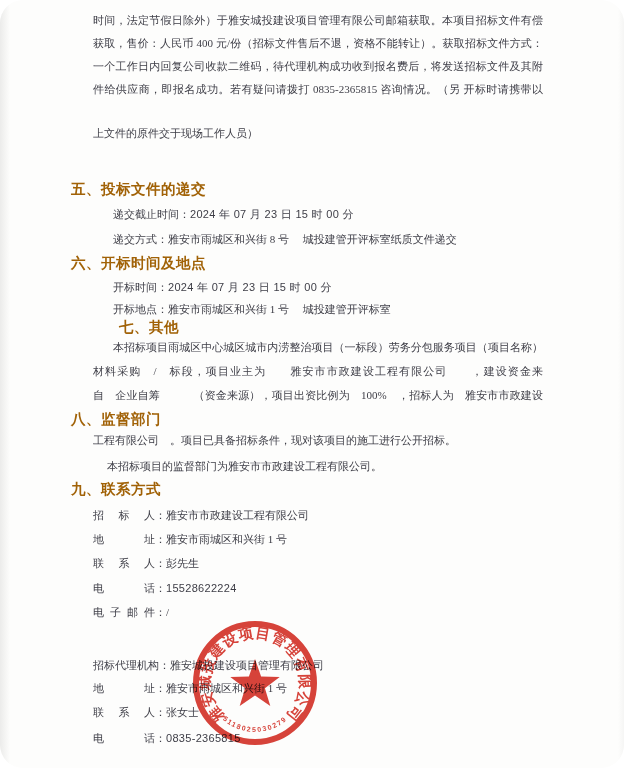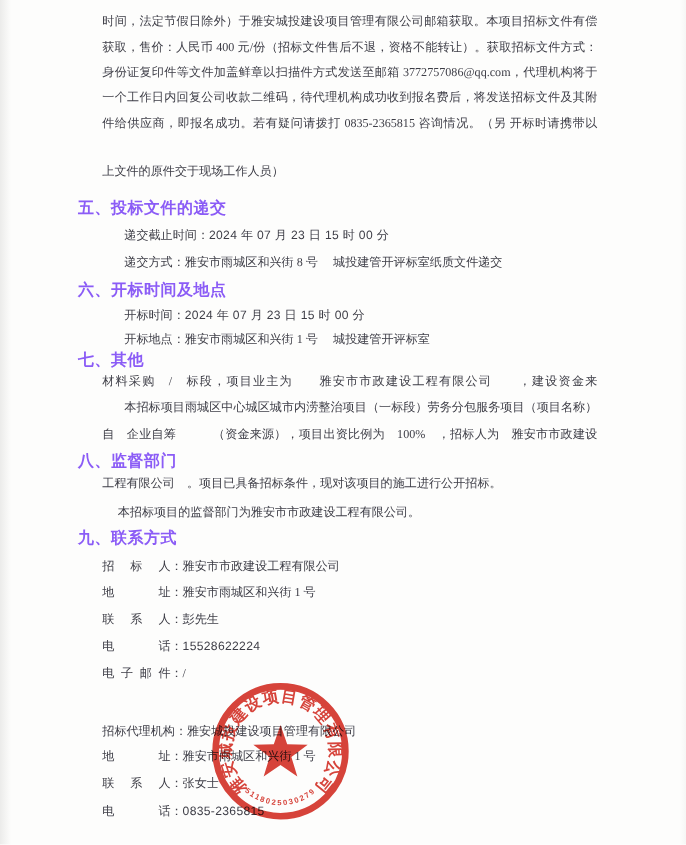--- a/index.html
+++ b/index.html
@@ -4,20 +4,21 @@
 <style>
   html,body{margin:0;padding:0;background:#ffffff;}
   .page{
     position:relative;
     width:624px;height:768px;
     background:#fdfdfc;
     overflow:hidden;
     font-family:"Liberation Serif","DejaVu Serif",serif;
     color:#3d3d46;
     font-size:11px;
+    border-radius:23px;
   }
   
   .page::before{
     content:"";position:absolute;left:0;top:0;width:10px;height:100%;
     background:linear-gradient(90deg,rgba(190,190,188,.28),rgba(255,255,255,0));
     pointer-events:none;
   }
   .page::after{
     content:"";position:absolute;right:0;top:0;width:6px;height:100%;
     background:linear-gradient(270deg,rgba(210,210,208,.18),rgba(255,255,255,0));
@@ -29,21 +30,21 @@
     text-align:justify;
     text-align-last:justify;
   }
   .para .pline{text-align:justify;text-align-last:justify;}
   .para .pline.last{text-align-last:left;margin-top:21px;}
   .pline.indent{text-indent:20px;}
   .s7para{line-height:24px;}
   .heading{
     position:absolute;left:71px;width:470px;
     font-family:"Liberation Sans","DejaVu Sans",sans-serif;
-    font-weight:bold;font-size:14.5px;color:#8b5cf6;
+    font-weight:bold;font-size:14.5px;color:#a16207;
     letter-spacing:.5px;white-space:nowrap;
   }
   .row{position:absolute;white-space:nowrap;height:16px;line-height:16px;}
   .row.item{left:113px;}
   .row.contact{left:93px;}
   .lbl{
     display:inline-block;width:62px;
     text-align:justify;text-align-last:justify;
     vertical-align:bottom;
   }
@@ -58,21 +59,20 @@
   .stamp svg{display:block;}
 </style>
 </head>
 <body>
 
 <div class="page">
 
   <div class="col para" style="top:9px;">
     <div class="pline">时间，法定节假日除外）于雅安城投建设项目管理有限公司邮箱获取。本项目招标文件有偿</div>
     <div class="pline">获取，售价：人民币 400 元/份（招标文件售后不退，资格不能转让）。获取招标文件方式：</div>
-    <div class="pline">身份证复印件等文件加盖鲜章以扫描件方式发送至邮箱 3772757086@qq.com，代理机构将于</div>
     <div class="pline">一个工作日内回复公司收款二维码，待代理机构成功收到报名费后，将发送招标文件及其附</div>
     <div class="pline">件给供应商，即报名成功。若有疑问请拨打 0835-2365815 咨询情况。（另 开标时请携带以</div>
     <div class="pline last">上文件的原件交于现场工作人员）</div>
   </div>
 
   <div class="heading" style="top:180px;">五、投标文件的递交</div>
   <div class="row item" style="top:206px;">
     <span>递交截止时间：</span><span class="num">2024 年 07 月 23 日  15 时 00 分</span>
   </div>
   <div class="row item" style="top:231px;">
@@ -80,24 +80,24 @@
   </div>
 
   <div class="heading" style="top:254px;">六、开标时间及地点</div>
   <div class="row item" style="top:279px;">
     <span>开标时间：</span><span class="num">2024 年 07 月 23 日  15 时 00 分</span>
   </div>
   <div class="row item" style="top:301px;">
     <span>开标地点：</span><span>雅安市雨城区和兴街 1 号　 城投建管开评标室</span>
   </div>
 
-  <div class="heading" style="top:318px;">七、其他</div>
+  <div class="heading" style="top:318px;margin-left:48px;">七、其他</div>
   <div class="col para s7para" style="top:335px;">
+    <div class="pline indent">本招标项目雨城区中心城区城市内涝整治项目（一标段）劳务分包服务项目（项目名称）</div>
     <div class="pline">材料采购　/　标段，项目业主为　　雅安市市政建设工程有限公司　　，建设资金来</div>
-    <div class="pline indent">本招标项目雨城区中心城区城市内涝整治项目（一标段）劳务分包服务项目（项目名称）</div>
     <div class="pline">自　企业自筹　　　（资金来源），项目出资比例为　100%　，招标人为　雅安市市政建设</div>
     <div class="pline last">工程有限公司　。项目已具备招标条件，现对该项目的施工进行公开招标。</div>
   </div>
 
   <div class="heading" style="top:410px;">八、监督部门</div>
   <div class="body-line" style="top:458px;left:107px;">本招标项目的监督部门为雅安市市政建设工程有限公司。</div>
 
   <div class="heading" style="top:480px;">九、联系方式</div>
 
   <div class="row contact" style="top:507px;">

